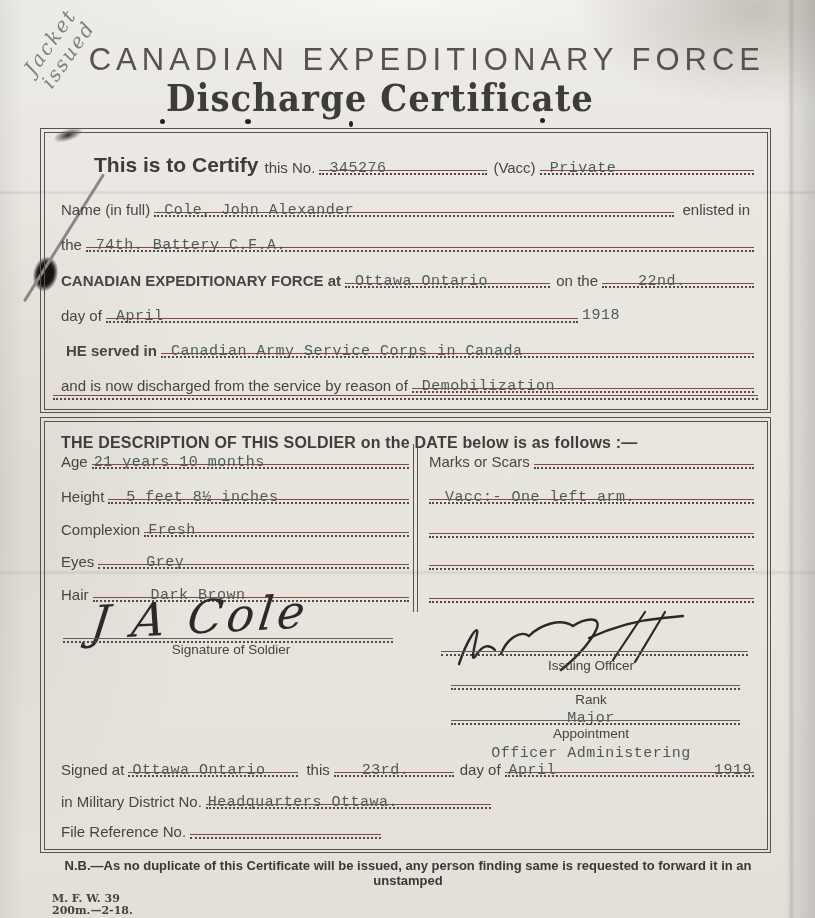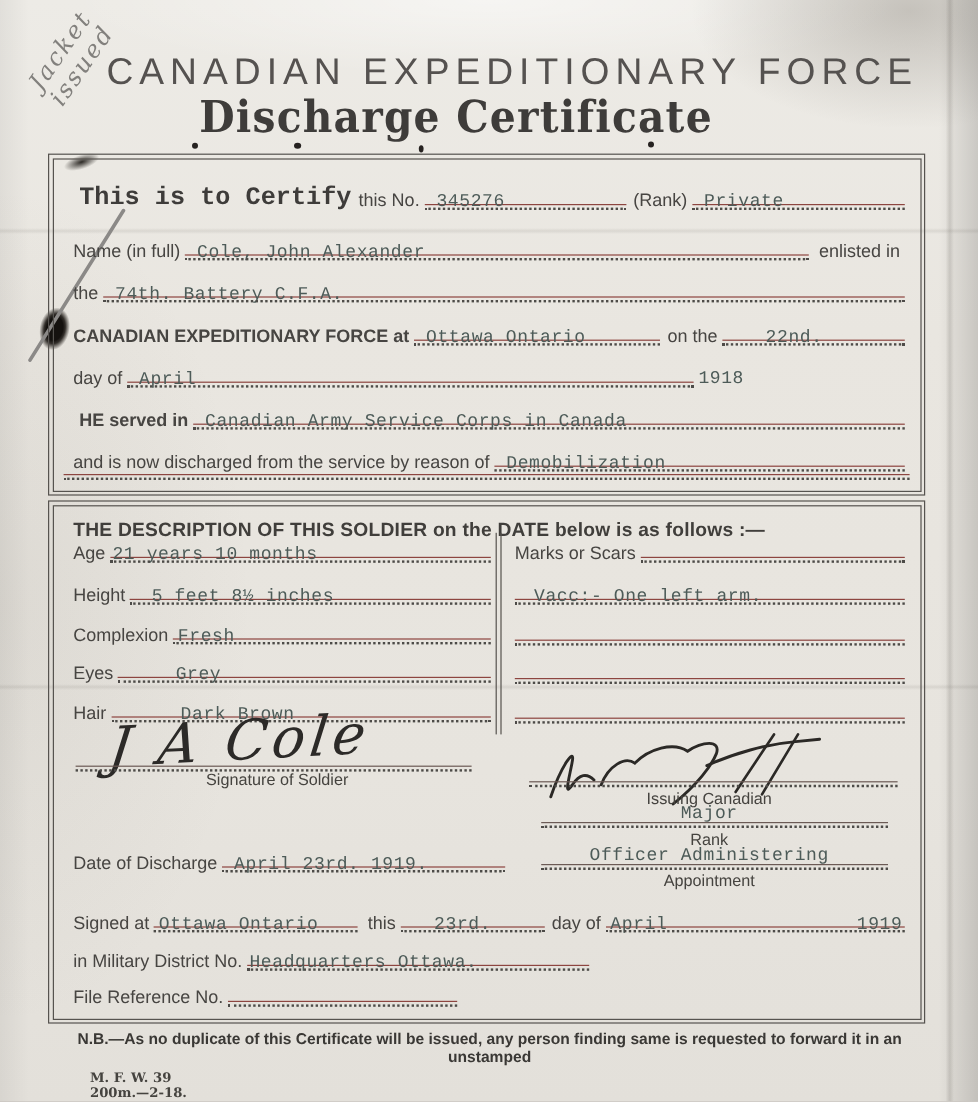--- a/index.html
+++ b/index.html
@@ -30,31 +30,31 @@
     transform:rotate(-55deg);color:#82807d;
     font-family:"DejaVu Serif",serif;font-style:italic;font-size:20px;line-height:22px;letter-spacing:2px;}
   .pencil-stroke{position:absolute;left:24px;top:300px;width:150px;height:2.5px;background:#8b8987;
     transform:rotate(-58deg);transform-origin:0 50%;border-radius:2px;}
 
   .title{position:absolute;left:0;right:50px;top:42px;text-align:right;
     font-size:31px;letter-spacing:5px;color:#555250;font-weight:500;}
   .subtitle{position:absolute;left:0;right:55px;top:78px;text-align:center;
     font-family:"DejaVu Serif",serif;font-weight:bold;font-size:34px;color:#3e3c3a;
     letter-spacing:1px;transform:scaleY(1.08);}
-  .blackletter{font-family:Liberation Mono, monospace;font-weight:bold;color:#3e3c3a;}
+  .blackletter{font-family:Liberation Sans, sans-serif;font-weight:bold;color:#3e3c3a;margin-left:28px;}
 
   .formbox{position:absolute;left:40px;width:729px;border:1.5px solid #56534f;}
   .formbox::before{content:"";position:absolute;inset:2.5px;border:1.5px solid #56534f;pointer-events:none;}
   .box1{top:128px;height:283px;}
   .box2{top:417px;height:434px;}
 
   .row{position:absolute;display:flex;align-items:flex-end;height:24px;font-size:15px;}
   .lbl{white-space:nowrap;color:#474542;padding:0 4px 1px 0;}
   .typed{font-family:"Liberation Mono",monospace;color:#4d5b58;white-space:nowrap;
-    font-size:15px;letter-spacing:.5px;}
+    font-size:15px;letter-spacing:.5px;margin-top:40px;}
   .blank{flex:1 1 auto;position:relative;height:24px;min-width:24px;}
   .blank::before{content:"";position:absolute;left:0;right:0;bottom:6px;border-top:1.5px solid #8d4540;}
   .blank::after{content:"";position:absolute;left:0;right:0;bottom:2px;border-top:2px dotted #4d4b48;}
   .blank>.typed{position:absolute;left:10px;bottom:0;}
   .blank>.typed.tr{left:auto;right:2px;}
   .fix{flex:0 0 auto;}
   .rule-line{position:absolute;height:10px;}
   .rule-line::before{content:"";position:absolute;left:0;right:0;bottom:5px;border-top:1.5px solid #8d4540;}
   .rule-line::after{content:"";position:absolute;left:0;right:0;bottom:1px;border-top:2px dotted #4d4b48;}
   .rule-plain::before{border-top:1.5px solid #6b5a55;}
@@ -68,21 +68,21 @@
     font-family:"DejaVu Serif",serif;font-style:italic;font-size:46px;color:#2c2a28;
     letter-spacing:4px;transform:rotate(-3deg) skewX(-10deg);}
   .sig-label{position:absolute;text-align:center;font-size:13.5px;color:#45433f;}
   .sig-officer-svg{position:absolute;left:408px;top:192px;}
 
   .typed-center{position:absolute;text-align:center;}
 
   .footer-nb{position:absolute;left:55px;width:706px;top:858px;text-align:center;
     font-size:13px;font-weight:600;color:#3a3835;line-height:15px;}
   .form-code{position:absolute;left:52px;font-family:"DejaVu Serif",serif;
-    font-weight:bold;font-size:11px;color:#45433f;margin-left:23px;}
+    font-weight:bold;font-size:11px;color:#45433f;}
 </style>
 </head>
 <body>
 
 <div class="paper">
 
   <div class="crease-v" style="left:788px"></div>
   <div class="crease-h" style="top:190px"></div>
   <div class="crease-h" style="top:570px"></div>
   <div class="inkblob"></div>
@@ -102,21 +102,21 @@
   <div class="subtitle">Discharge Certificate</div>
 
   <div class="formbox box1">
 
     <div class="row" style="left:25px;right:16px;top:24px">
       <span class="blackletter" style="font-size:21px;padding-right:6px">This is to Certify</span>
       <span class="lbl">this No.</span>
       <span class="blank fix" style="width:168px">
         <span class="typed">345276</span>
       </span>
-      <span class="lbl" style="padding-left:6px">(Rank)</span>
+      <span class="lbl" style="padding-left:6px">(Vacc)</span>
       <span class="blank">
         <span class="typed">Private</span>
       </span>
     </div>
 
     <div class="row" style="left:20px;right:16px;top:66px">
       <span class="lbl">Name (in full)</span>
       <span class="blank">
         <span class="typed">Cole, John Alexander</span>
       </span>
@@ -220,36 +220,30 @@
     <div class="sig-label" style="left:70px;width:240px;top:224px">Signature of Soldier</div>
 
     <svg class="sig-officer-svg" width="250" height="62" viewBox="0 0 250 62">
       <path d="M10,54 C18,30 30,12 28,24 C26,36 20,56 28,44 C34,35 40,34 46,40" fill="none" stroke="#2b2926" stroke-width="2.4" stroke-linecap="round"></path>
       <path d="M52,44 C58,28 72,20 80,26 C92,14 112,8 124,16 C136,8 152,6 148,18 C144,28 132,44 112,60" fill="none" stroke="#2b2926" stroke-width="2.4" stroke-linecap="round"></path>
       <path d="M140,28 C162,18 190,10 214,8 L234,6" fill="none" stroke="#2b2926" stroke-width="2.4" stroke-linecap="round"></path>
       <path d="M196,2 L164,50" fill="none" stroke="#2b2926" stroke-width="2.2" stroke-linecap="round"></path>
       <path d="M216,2 L186,52" fill="none" stroke="#2b2926" stroke-width="2.2" stroke-linecap="round"></path>
     </svg>
     <div class="rule-line rule-plain" style="left:400px;right:22px;top:229px"></div>
-    <div class="sig-label" style="left:430px;width:240px;top:240px">Issuing Canadian</div>
+    <div class="sig-label" style="left:430px;width:240px;top:240px">Issuing Officer</div>
 
     <div class="typed-center typed" style="left:430px;width:240px;top:252px">Major</div>
     <div class="rule-line rule-plain" style="left:410px;right:30px;top:263px"></div>
     <div class="sig-label" style="left:430px;width:240px;top:274px">Rank</div>
 
     <div class="typed-center typed" style="left:420px;width:260px;top:287px">Officer Administering</div>
     <div class="rule-line rule-plain" style="left:410px;right:30px;top:298px"></div>
     <div class="sig-label" style="left:430px;width:240px;top:308px">Appointment</div>
 
-    <div class="row" style="left:20px;width:360px;top:287px">
-      <span class="lbl">Date of Discharge</span>
-      <span class="blank">
-        <span class="typed">April 23rd. 1919.</span>
-      </span>
-    </div>
 
     <div class="row" style="left:20px;right:16px;top:337px">
       <span class="lbl">Signed at</span>
       <span class="blank fix" style="width:170px">
         <span class="typed" style="left:4px">Ottawa Ontario</span>
       </span>
       <span class="lbl" style="padding-left:8px">this</span>
       <span class="blank fix" style="width:120px">
         <span class="typed" style="left:28px">23rd.</span>
       </span>

